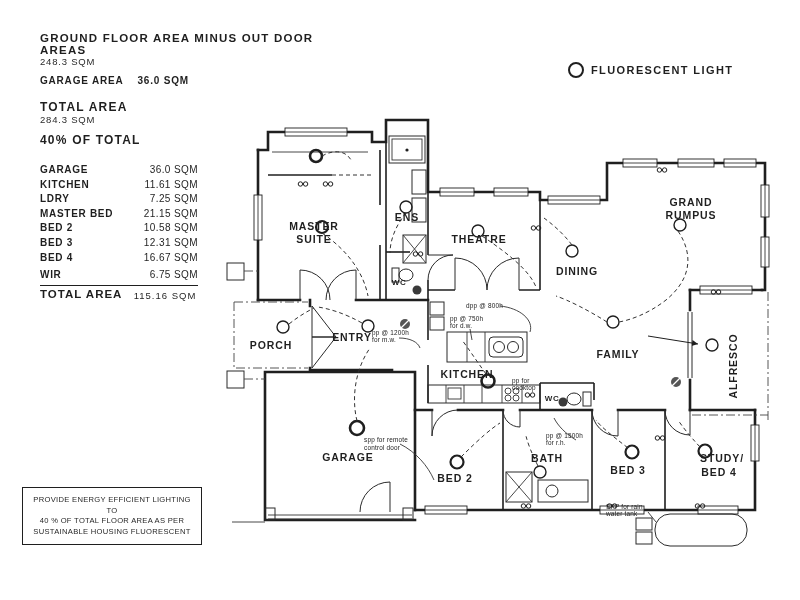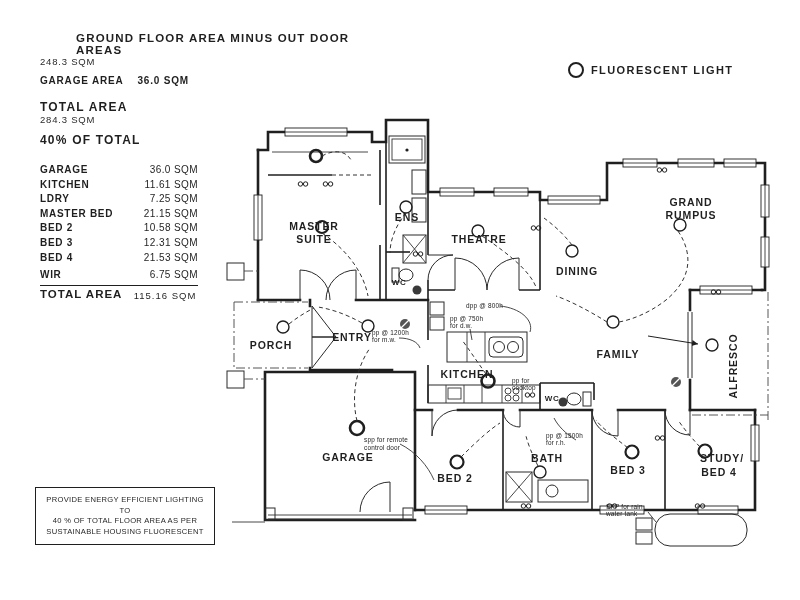--- a/index.html
+++ b/index.html
@@ -1,41 +1,41 @@
 <!DOCTYPE html>
 <html><head>
 <meta charset="utf-8">
 <style>
   html,body{margin:0;padding:0;background:#e8e8e8;}
   #sheet{position:relative;width:800px;height:600px;background:#ffffff;overflow:hidden;
          font-family:"Liberation Sans",sans-serif;color:#1f1f1f;}
   svg{position:absolute;left:0;top:0;}
   
   .info{position:absolute;left:40px;top:32px;width:310px;}
-  .title{font-size:11.5px;font-weight:700;letter-spacing:1.2px;margin-left:36px;}
+  .title{font-size:11.5px;font-weight:700;letter-spacing:1.2px;}
   .val{font-size:9.5px;letter-spacing:.8px;color:#2a2a2a;}
   .pair{font-size:10px;font-weight:700;letter-spacing:.8px;margin-top:8px;}
   .pair .v{font-weight:700;margin-left:14px;}
   .sub{font-size:12px;font-weight:700;letter-spacing:1.2px;margin-top:14px;}
   .sub2{font-size:12px;font-weight:700;letter-spacing:1.2px;margin-top:8px;}
   
   .rtable{margin-top:16px;width:158px;}
   .trow{display:grid;grid-template-columns:92px 66px;font-size:10px;font-weight:700;
         letter-spacing:.7px;line-height:14.6px;}
   .trow .tval{text-align:right;font-weight:400;letter-spacing:.4px;}
   .trow.wir{margin-top:3px;}
   .totrow{display:grid;grid-template-columns:92px 66px;border-top:1.6px solid #1f1f1f;
           margin-top:2px;padding-top:2px;font-size:11.5px;font-weight:700;letter-spacing:1px;}
   .totrow .tval{text-align:center;font-size:9.5px;font-weight:400;padding-top:2px;}
   
   .legend{position:absolute;left:568px;top:62px;display:flex;align-items:center;gap:7px;}
   .lcirc{width:12px;height:12px;border:2px solid #1f1f1f;border-radius:50%;}
   .llabel{font-size:11px;font-weight:700;letter-spacing:1.4px;}
   
-  .note{position:absolute;left:35px;top:487px;width:168px;border:1.5px solid #1f1f1f;
+  .note{position:absolute;left:22px;top:487px;width:168px;border:1.5px solid #1f1f1f;
         padding:7px 5px;text-align:center;}
   .note div{font-size:7.6px;letter-spacing:.3px;line-height:10.5px;font-weight:400;}
   
   .wall{stroke:#1f1f1f;stroke-width:2.6;fill:none;stroke-linecap:square;}
   .iwall{stroke:#1f1f1f;stroke-width:1.6;fill:none;}
   .thin{stroke:#333;stroke-width:.9;fill:none;}
   .fix{stroke:#2a2a2a;stroke-width:1;fill:none;}
   .door{stroke:#2a2a2a;stroke-width:1;fill:none;}
   .dash{stroke:#333;stroke-width:1;fill:none;stroke-dasharray:4 3;}
   .ddot{stroke:#444;stroke-width:.9;fill:none;stroke-dasharray:9 3 2 3;}
@@ -374,21 +374,21 @@
       <div class="trow">
           <span class="tname">BED 2</span>
           <span class="tval">10.58 SQM</span>
         </div>
       <div class="trow">
           <span class="tname">BED 3</span>
           <span class="tval">12.31 SQM</span>
         </div>
       <div class="trow">
           <span class="tname">BED 4</span>
-          <span class="tval">21.53 SQM</span>
+          <span class="tval">16.67 SQM</span>
         </div>
       <div class="trow wir">
           <span class="tname">WIR</span>
           <span class="tval">6.75 SQM</span>
         </div>
       <div class="totrow">
           <span class="tname">TOTAL AREA</span>
           <span class="tval">115.16 SQM</span>
         </div>
     </div>

